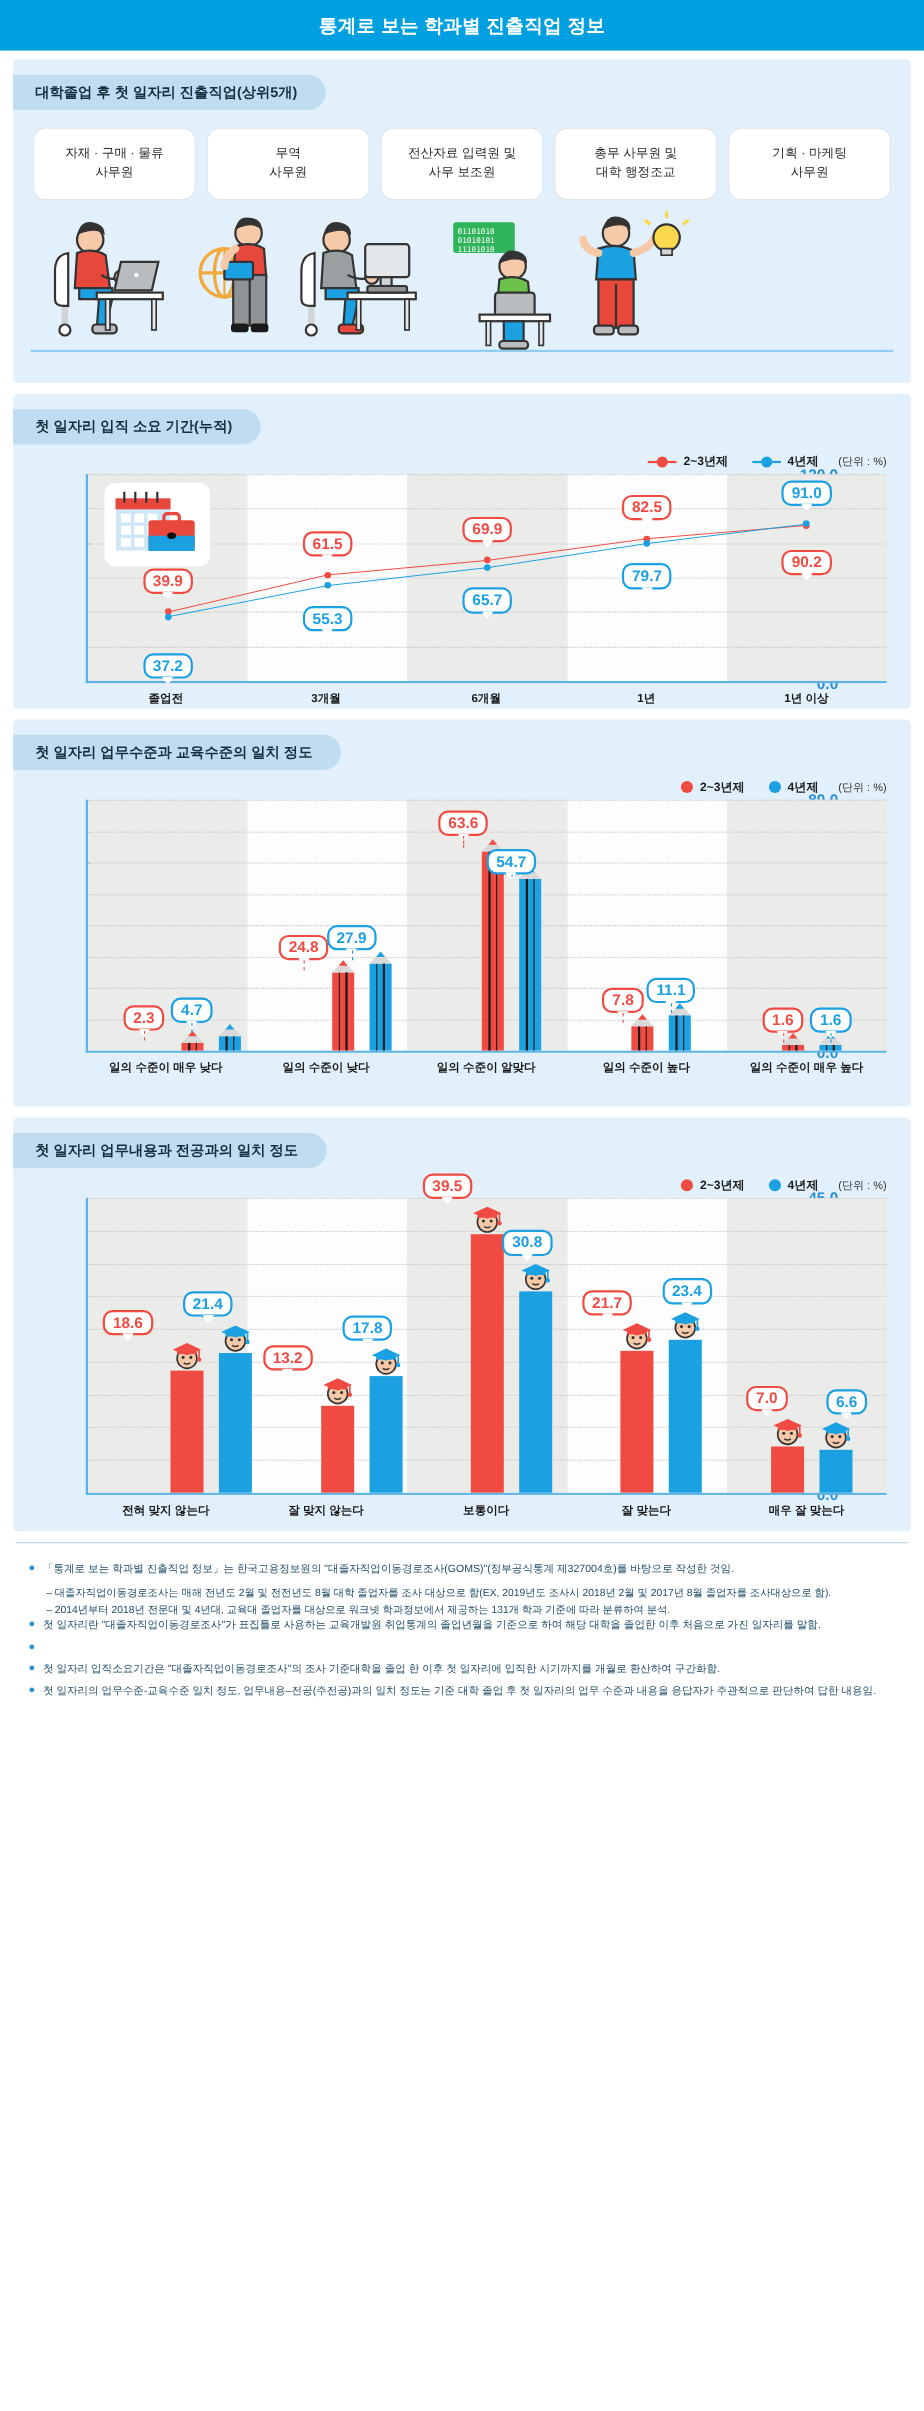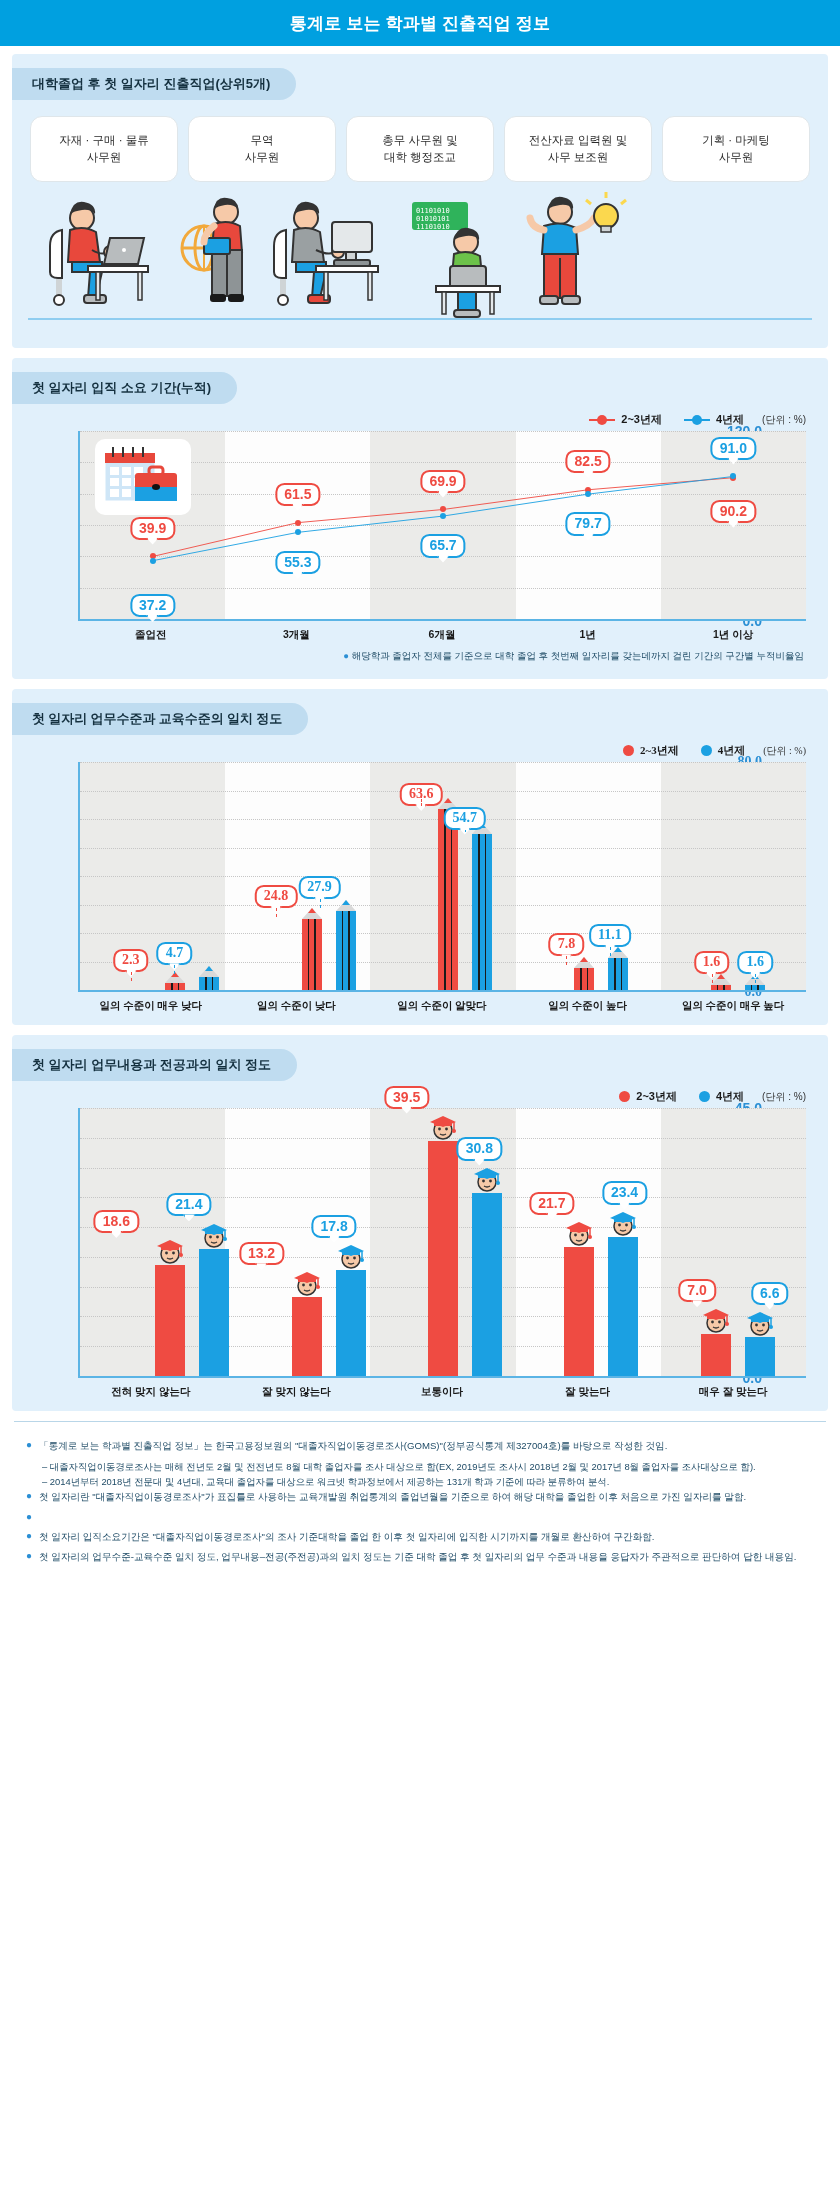--- a/index.html
+++ b/index.html
@@ -138,26 +138,26 @@
     <div class="cards" id="cards">
         <div class="card">
           <span>자재 · 구매 · 물류</span>
           <span>사무원</span>
         </div>
         <div class="card">
           <span>무역</span>
           <span>사무원</span>
         </div>
         <div class="card">
+          <span>전산자료 입력원 및</span>
+          <span>사무 보조원</span>
+        </div>
+        <div class="card">
           <span>총무 사무원 및</span>
           <span>대학 행정조교</span>
-        </div>
-        <div class="card">
-          <span>전산자료 입력원 및</span>
-          <span>사무 보조원</span>
         </div>
         <div class="card">
           <span>기획 · 마케팅</span>
           <span>사무원</span>
         </div>
       </div>
     <div class="illus">
       <div class="ground"></div>
 
       <svg class="person" style="left:26px;bottom:18px" width="110" height="120" viewBox="0 0 110 120">
@@ -339,27 +339,23 @@
           </div>
         </div>
       <div class="xlabels" id="chart1-xlabels">
           <div class="xlabel">졸업전</div>
           <div class="xlabel">3개월</div>
           <div class="xlabel">6개월</div>
           <div class="xlabel">1년</div>
           <div class="xlabel">1년 이상</div>
         </div>
     </div>
-    <div class="note">
-      <span class="bullet">●</span>
-      <span>해당학과 졸업자 전체를 기준으로 대학 졸업 후 첫번째 일자리를 갖는데까지 걸린 기간의 구간별 누적비율임</span>
-    </div>
   </div>
 
-  <div class="section" style="padding-bottom:12px;font-family:Liberation Serif, serif;">
+  <div class="section" style="padding-bottom:28px;">
     <div class="sec-title">첫 일자리 업무수준과 교육수준의 일치 정도</div>
     <div class="legend">
       <span class="item">
         <span class="dot" style="background:#ef4b42"></span>
         <span>2~3년제</span>
       </span>
       <span class="item">
         <span class="dot" style="background:#1ba0e2"></span>
         <span>4년제</span>
       </span>
@@ -459,21 +455,21 @@
                     <div class="tip"></div>
                     <div class="lead"></div>
                   </div>
                 </div>
               </div>
             </div>
             <div class="bub red" style="left: 7%; top: 92.125%;">2.3</div>
             <div style="position: absolute; left: 7%; top: 92.125%; height: 4%; border-left: 1px dashed rgb(239, 75, 66);"></div>
             <div class="bub red" style="left: 27%; top: 64%;">24.8</div>
             <div style="position: absolute; left: 27%; top: 64%; height: 4%; border-left: 1px dashed rgb(239, 75, 66);"></div>
-            <div class="bub red" style="left: 47%; top: 14.5%; margin-top: 11px;">63.6</div>
+            <div class="bub red" style="left: 47%; top: 14.5%;">63.6</div>
             <div style="position: absolute; left: 47%; top: 14.5%; height: 5%; border-left: 1px dashed rgb(239, 75, 66);"></div>
             <div class="bub red" style="left: 67%; top: 85.25%;">7.8</div>
             <div style="position: absolute; left: 67%; top: 85.25%; height: 4%; border-left: 1px dashed rgb(239, 75, 66);"></div>
             <div class="bub red" style="left: 87%; top: 93%;">1.6</div>
             <div style="position: absolute; left: 87%; top: 93%; height: 4%; border-left: 1px dashed rgb(239, 75, 66);"></div>
             <div class="bub blue" style="left: 13%; top: 89.125%;">4.7</div>
             <div style="position: absolute; left: 13%; top: 89.125%; height: 4%; border-left: 1px dashed rgb(27, 160, 226);"></div>
             <div class="bub blue" style="left: 33%; top: 60.125%;">27.9</div>
             <div style="position: absolute; left: 33%; top: 60.125%; height: 4%; border-left: 1px dashed rgb(27, 160, 226);"></div>
             <div class="bub blue" style="left: 53%; top: 29.625%;">54.7</div>

